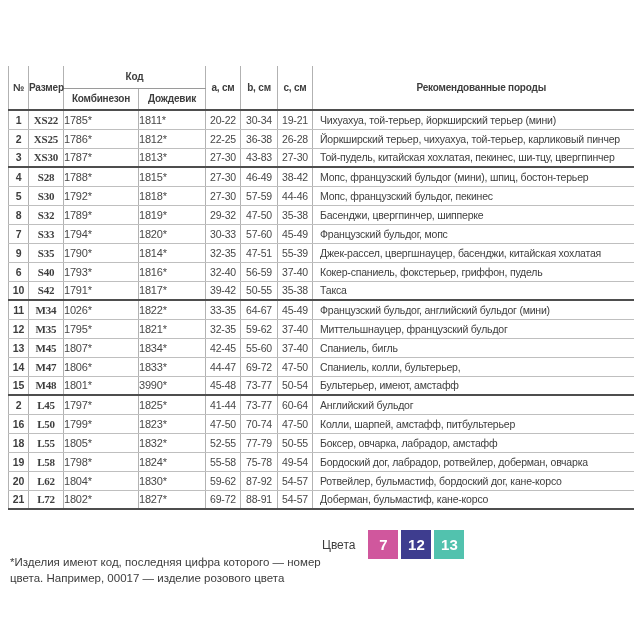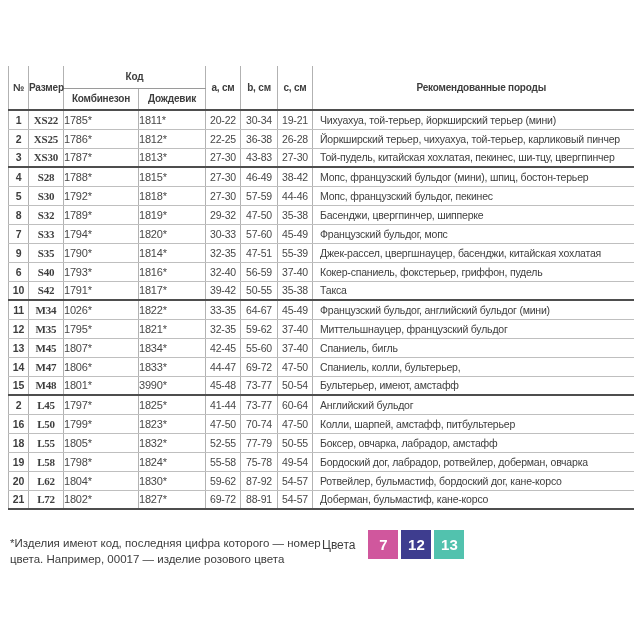--- a/index.html
+++ b/index.html
@@ -52,21 +52,21 @@
     text-align: left;
     padding-left: 7px;
     white-space: nowrap;
     overflow: hidden;
   }
 
   
   .footnote {
     position: absolute;
     left: 10px;
-    top: 536px;
+    top: 555px;
     width: 330px;
     font-size: 11.5px;
     line-height: 15.5px;
     color: #3c3c3c;
   }
   .colors-legend {
     position: absolute;
     left: 322px;
     top: 530px;
     display: flex;

